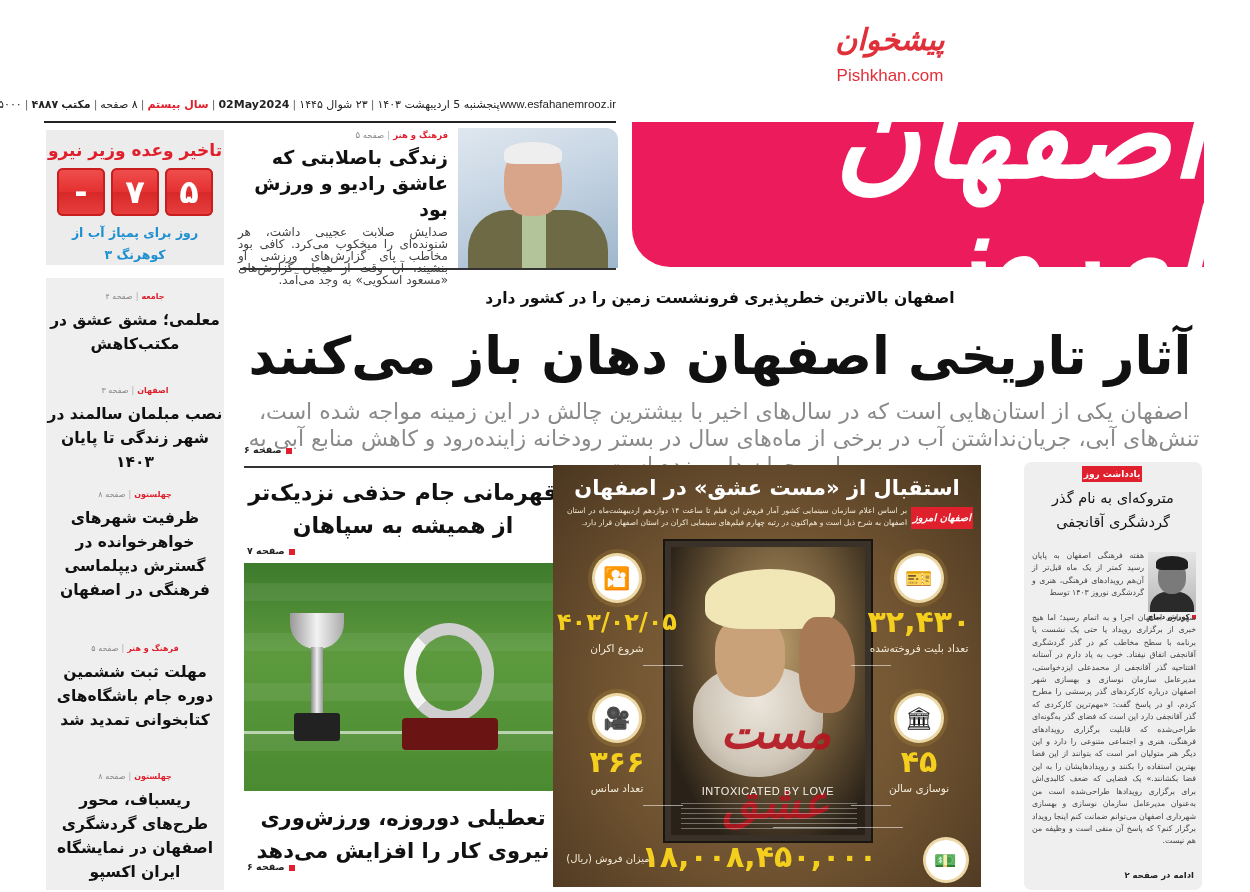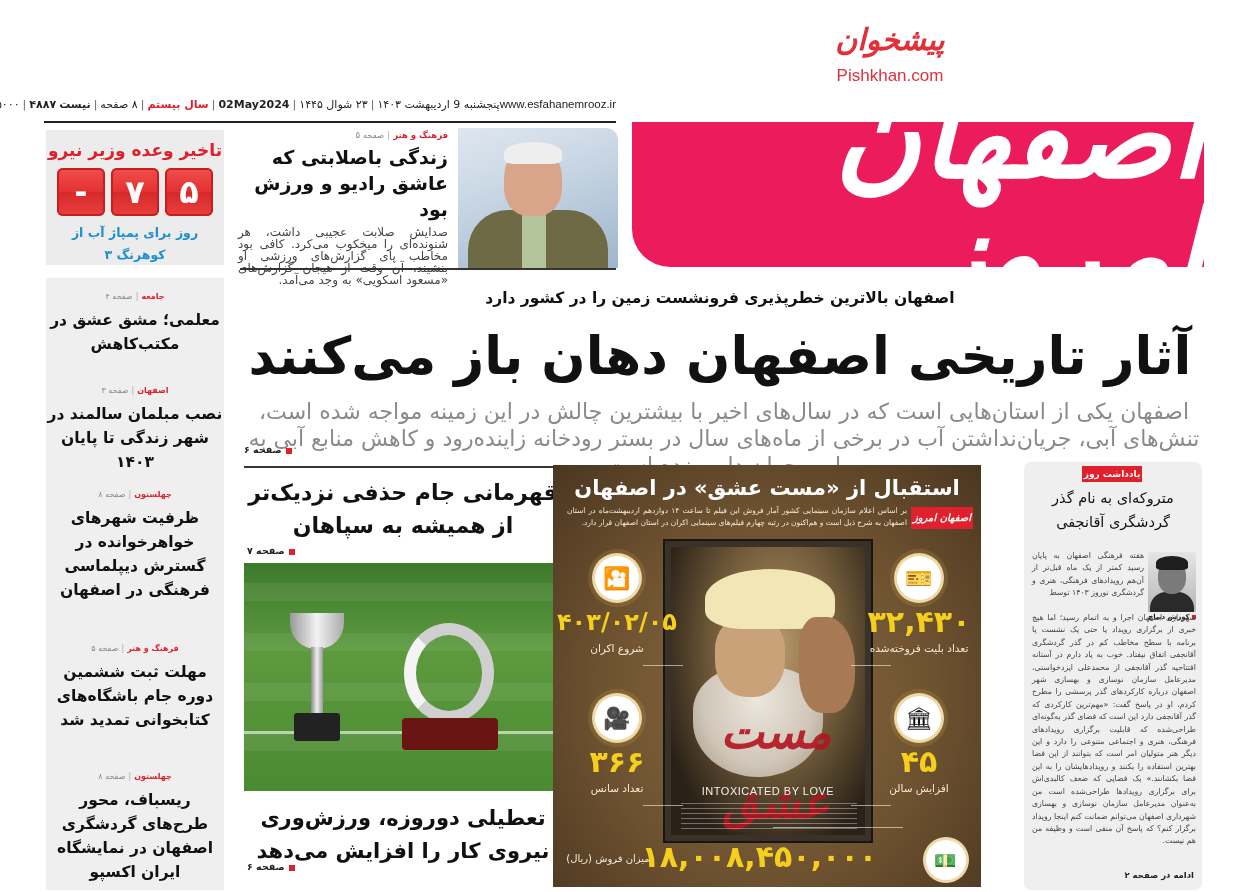--- a/index.html
+++ b/index.html
@@ -128,31 +128,31 @@
   <div class="en">Pishkhan.com</div>
 </div>
 
 <div class="abs logo">
   <div class="logo-text">اصفهان امروز</div>
 </div>
 
 <div class="abs dateline">
   <span class="site">www.esfahanemrooz.ir</span>
   <span class="meta">
-    <span>پنجشنبه 9 اردیبهشت ۱۴۰۳</span>
+    <span>پنجشنبه 5 اردیبهشت ۱۴۰۳</span>
     <span class="sep">|</span>
     <span>۲۳ شوال ۱۴۴۵</span>
     <span class="sep">|</span>
     <span class="bold">02May2024</span>
     <span class="sep">|</span>
     <span class="red">سال بیستم</span>
     <span class="sep">|</span>
     <span>۸ صفحه</span>
     <span class="sep">|</span>
-    <span class="bold">نیست</span>
+    <span class="bold">مکتب</span>
     <span class="bold">۴۸۸۷</span>
     <span class="sep">|</span>
     <span>۵۰۰۰ تومان</span>
   </span>
 </div>
 <div class="abs rule-top"></div>
 
 <div class="abs countdown">
   <div class="title">تاخیر وعده وزیر نیرو</div>
   <div class="digits">
@@ -254,21 +254,21 @@
     <div class="label">تعداد بلیت فروخته‌شده</div>
   </div>
   <div class="stat stat-screen">
     <div class="icon-circle">🎦</div>
     <div class="value" style="font-size:24px">۱۴۰۳/۰۲/۰۵</div>
     <div class="label">شروع اکران</div>
   </div>
   <div class="stat stat-halls">
     <div class="icon-circle">🏛</div>
     <div class="value">۴۵</div>
-    <div class="label">افزایش سالن</div>
+    <div class="label">نوسازی سالن</div>
   </div>
   <div class="stat stat-shows">
     <div class="icon-circle">🎥</div>
     <div class="value">۳۶۶</div>
     <div class="label">تعداد سانس</div>
   </div>
 
   <div class="connector" style="left:90px; top:200px; width:40px;"></div>
   <div class="connector" style="right:90px; top:200px; width:40px;"></div>
   <div class="connector" style="left:90px; top:340px; width:40px;"></div>

